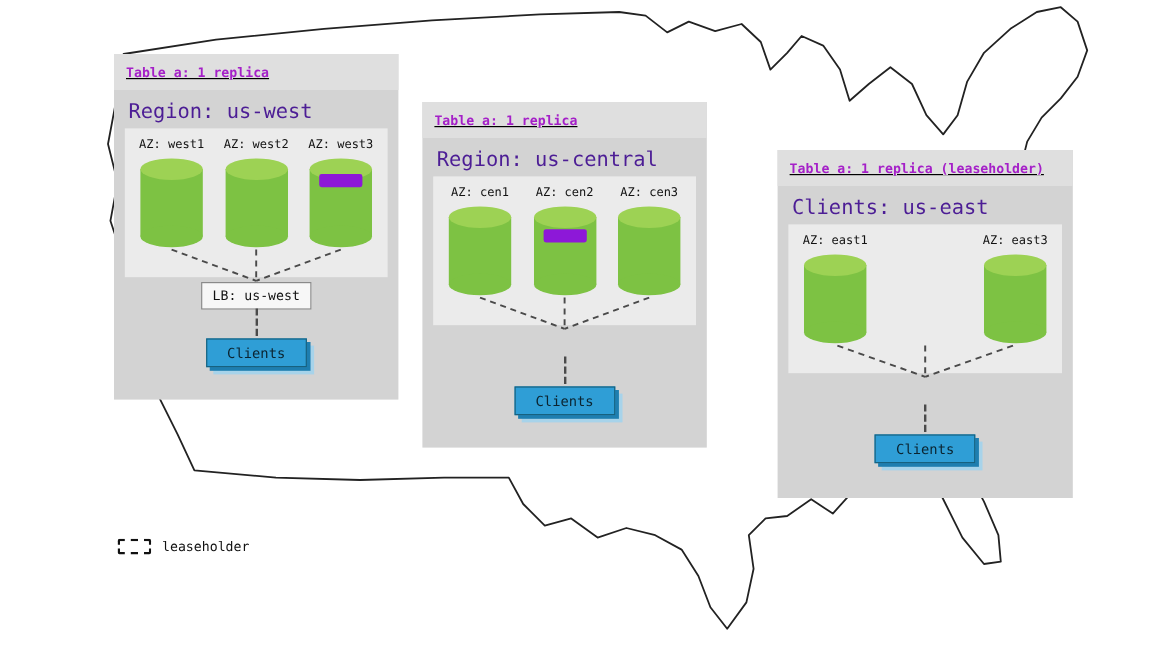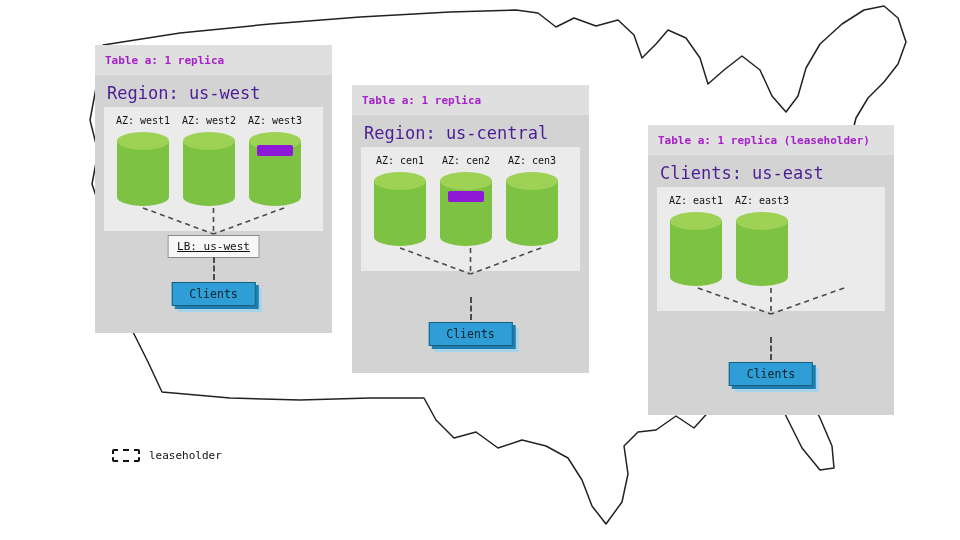--- a/index.html
+++ b/index.html
@@ -7,62 +7,63 @@
     width:960px; height:540px; position:relative; overflow:hidden;
     background:#ffffff;
     font-family:"DejaVu Sans Mono","Liberation Mono",monospace;
   }
   .map-svg { position:absolute; left:0; top:0; z-index:0; }
 
   .panel { position:absolute; background:#d3d3d3; z-index:2; }
   .panel-header {
     height:30px; background:#dfdfdf; display:flex; align-items:center;
     padding:0 10px;
+    text-decoration:underline;
   }
   .table-label { color:#a520c8; font-size:11px; font-weight:bold; white-space:nowrap; }
   .region-title { position:absolute; left:12px; top:38px; font-size:17px; color:#4c1d95; white-space:nowrap; }
 
   .az-box {
     position:absolute; left:9px; right:9px; top:62px; height:124px;
-    background:#ebebeb; display:flex; 
+    background:#ebebeb; display:flex; justify-content:space-between;
     padding:6px 6px 0; box-sizing:border-box;
   }
   .az { width:66px; display:flex; flex-direction:column; align-items:center; position:relative; }
   .az-label { font-size:10px; color:#111; margin:2px 0 4px; white-space:nowrap; }
 
   .replica-marker {
     position:absolute; top:32px; left:50%; width:36px; height:11px; margin-left:-18px;
     background:#8d18d8; border-radius:2px; z-index:3;
   }
   .replica-marker.leaseholder {
     border:2px dashed #111; width:34px; height:9px; margin-left:-19px; top:31px;
   }
 
   .connector { position:absolute; left:0; top:162px; width:100%; height:28px; }
   .connector path { stroke:#4a4a4a; stroke-width:1.6; fill:none; stroke-dasharray:5 4; }
 
   .lb-box {
     position:absolute; top:190px; left:50%; transform:translateX(-50%);
     background:#f7f7f7; border:1px solid #8a8a8a; font-size:11px; color:#111;
-    padding:4px 9px; white-space:nowrap;text-decoration:underline;
+    padding:4px 9px; white-space:nowrap;
   }
   .drop-line {
     position:absolute; top:212px; left:50%; height:23px; width:0;
     border-left:2px dashed #4a4a4a; margin-left:-1px;
   }
   .clients-box {
     position:absolute; top:237px; left:50%; transform:translateX(-50%);
     background:#2f9ed6; border:1px solid #17617f; color:#0b2430;
     font-size:11.5px; padding:4px 17px; white-space:nowrap;
     box-shadow:3px 3px 0 #1e7eb0, 6px 6px 0 #a7d3ea;
   }
 
   .cyl { display:block; }
 
-  .legend { position:absolute; left:112px; top:449px; display:flex; align-items:center; z-index:2; }
+  .legend { position:absolute; left:98px; top:449px; display:flex; align-items:center; z-index:2; }
   .legend-swatch { width:24px; height:9px; border:2px dashed #111; border-radius:2px; background:#fff; }
   .legend-label { font-size:11px; color:#111; margin-left:9px; }
 </style>
 </head>
 <body>
 
 <svg class="map-svg" width="960" height="540" viewBox="0 0 960 540">
   <path d="M103,45 L180,33 L270,24 L360,17 L450,12 L516,10
            L538,13 L556,27 L574,18 L596,26 L618,20
            L634,35 L642,58 L656,44 L668,30

